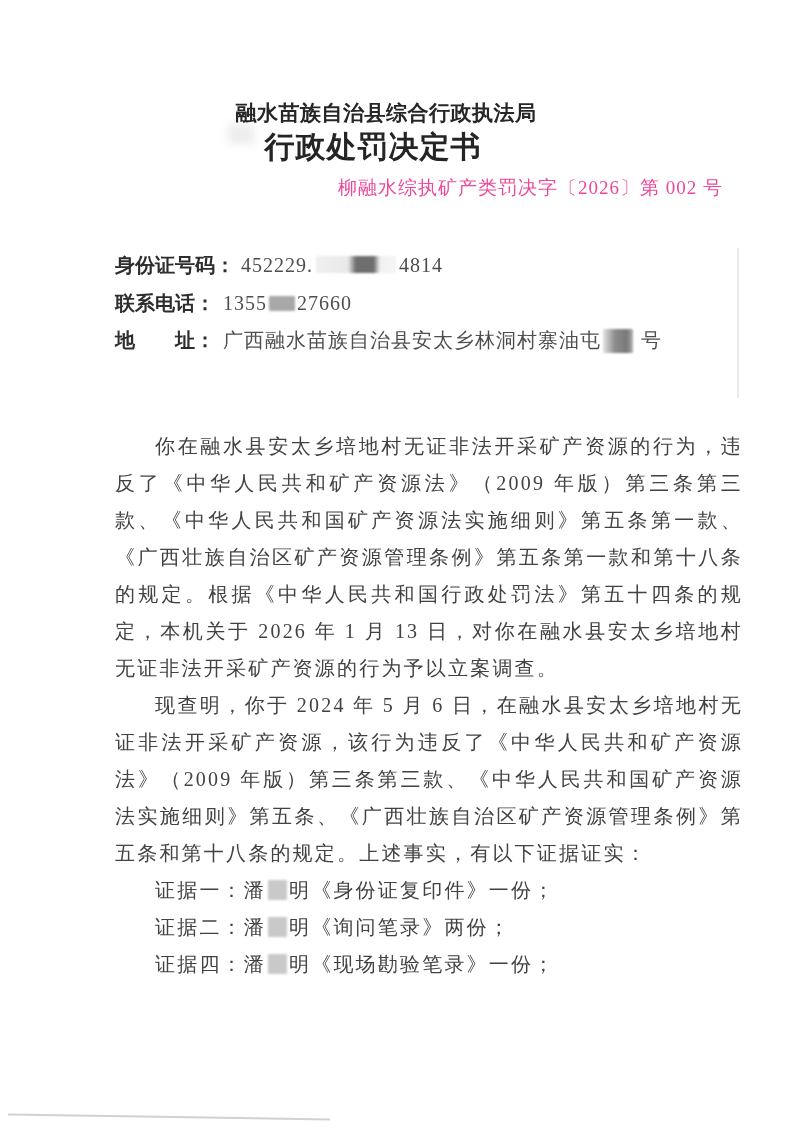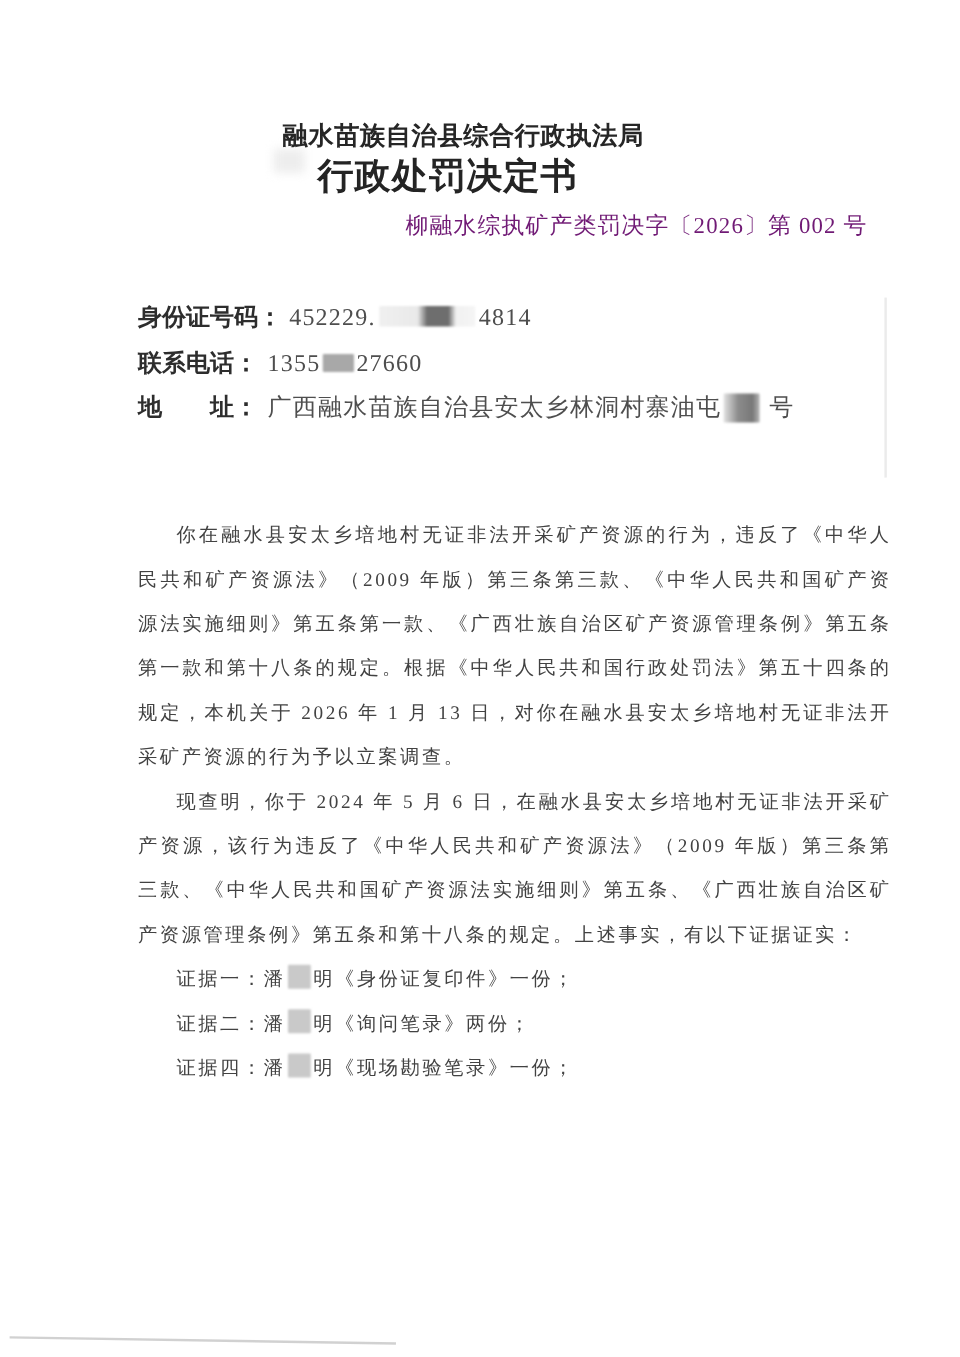--- a/index.html
+++ b/index.html
@@ -36,21 +36,21 @@
     letter-spacing: 1px;
     color: #242424;
   }
   .doc-number {
     position: absolute;
     top: 175px; left: 0; width: 800px;
     text-align: right;
     padding-right: 77px;
     font-size: 19px;
     letter-spacing: 1px;
-    color: #701a75;
+    color: #ec4899;
   }
   
   .fields {
     position: absolute;
     top: 247px; left: 115px; width: 630px;
   }
   .field-row {
     height: 37.6px;
     line-height: 37.6px;
     white-space: nowrap;
@@ -114,21 +114,21 @@
   .r-ev {
     width: 19px; height: 20px;
     vertical-align: -3px;
     margin: 0 2px;
     background: #c9c9c9;
   }
   
   .body-text {
     position: absolute;
     top: 428px; left: 115px; width: 628px;
-    font-size: 16px;
+    font-size: 20px;
     line-height: 37px;
     letter-spacing: 2.2px;
     text-align: justify;
     color: #424242;
   }
   .body-text p {
     text-indent: 2em;
     margin: 0;
   }
   

